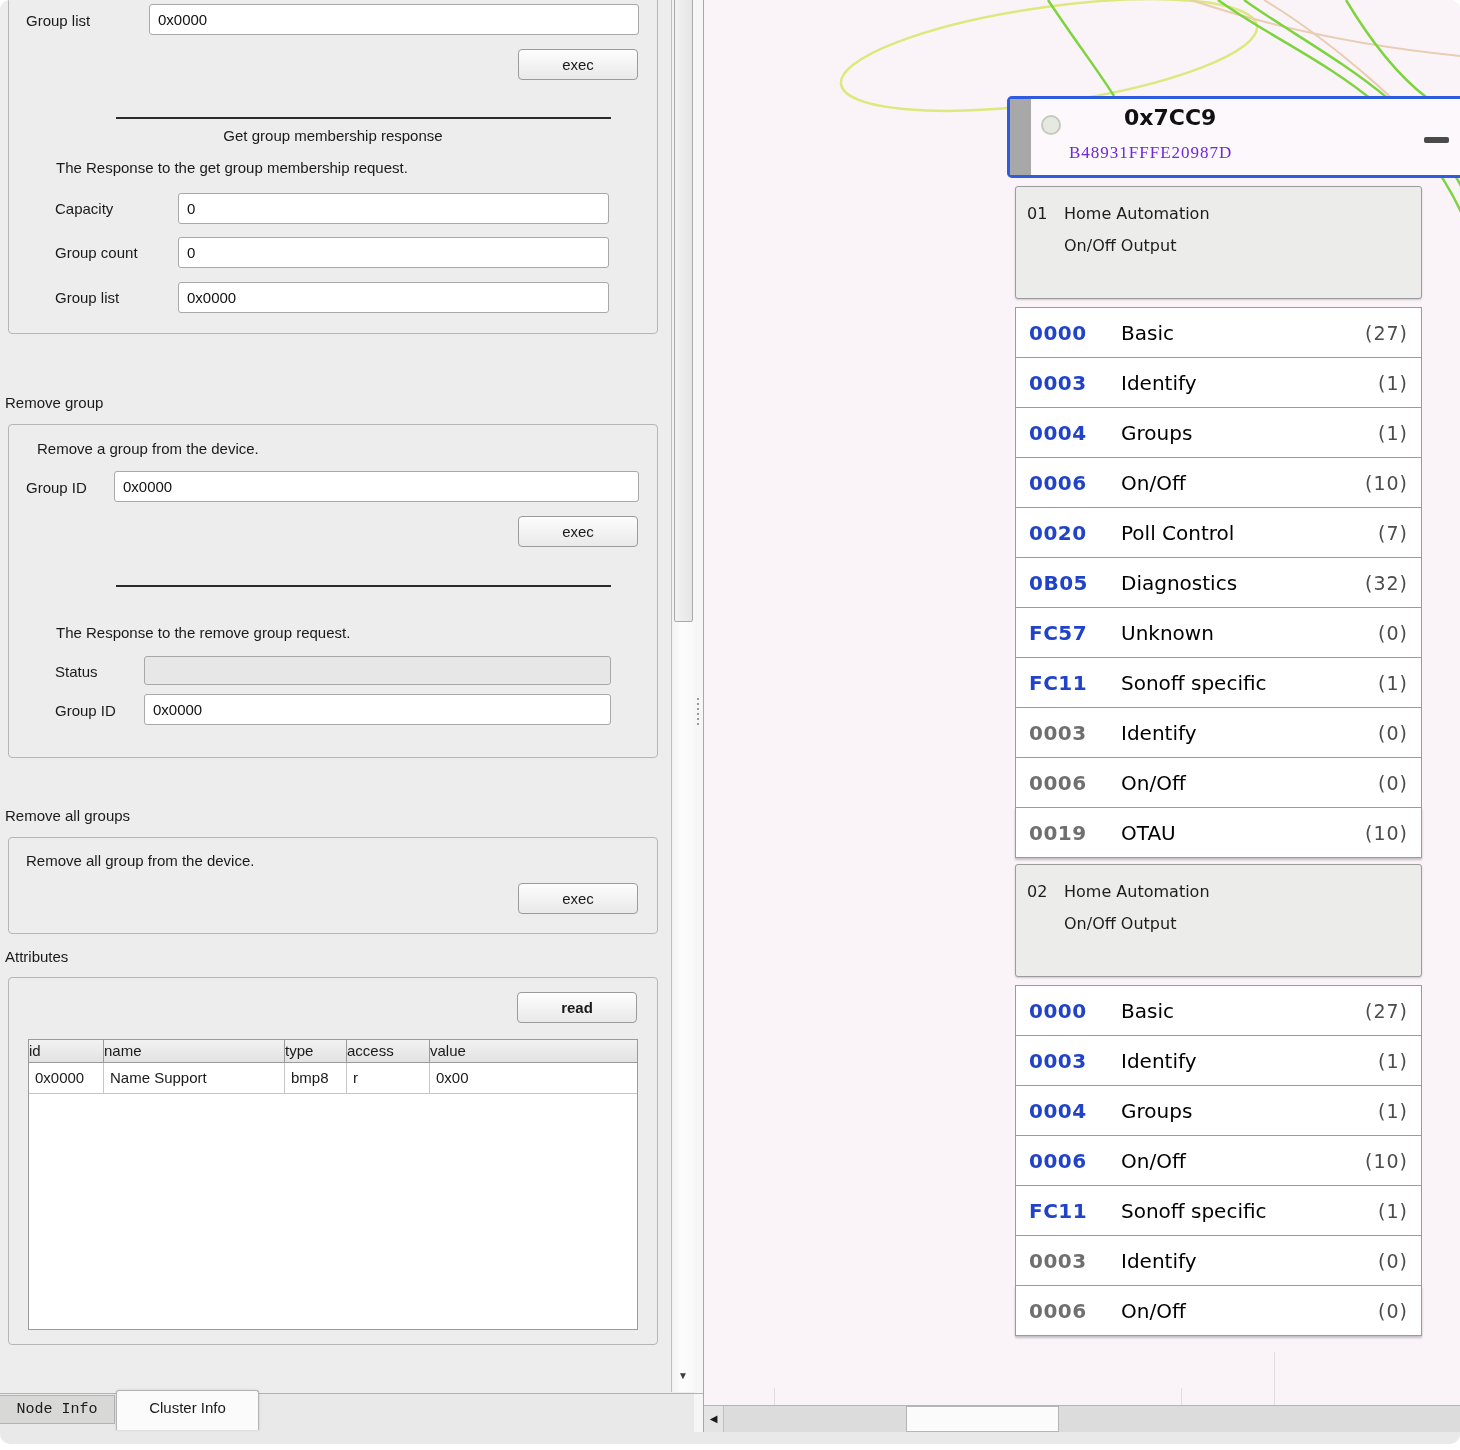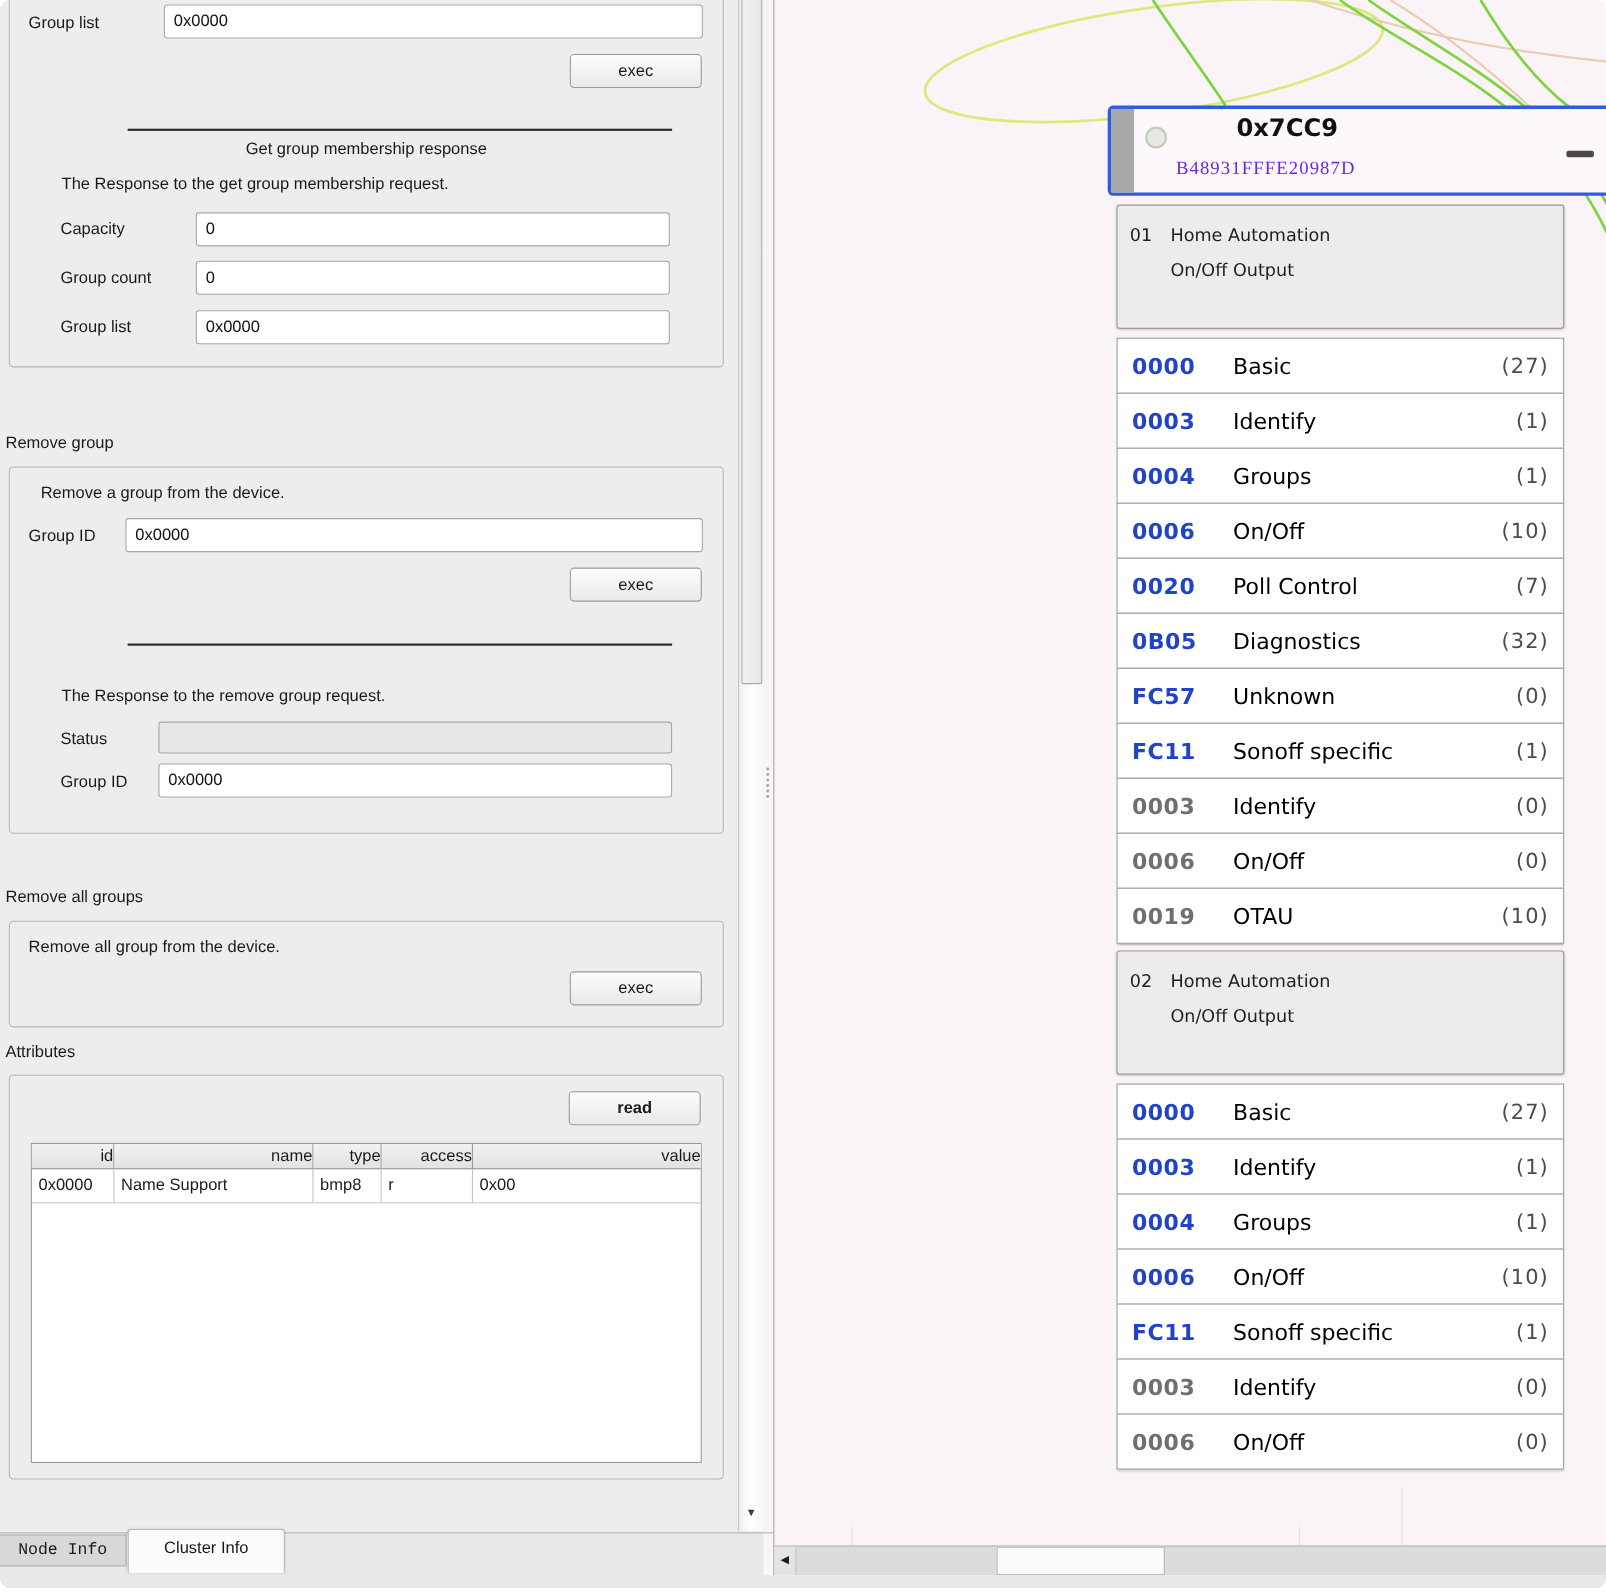--- a/index.html
+++ b/index.html
@@ -19,21 +19,21 @@
   .pbtn{position:absolute;width:120px;height:31px;background:linear-gradient(#fdfdfd,#e9e9e9);
         border:1px solid #9b9b9b;border-radius:4px;font-size:15px;color:#1a1a1a;
         font-family:"Liberation Sans","DejaVu Sans",sans-serif;}
   .sep{position:absolute;left:115px;width:495px;height:2px;background:#2b2b2b;}
 
   
   #attr-table{position:absolute;left:28px;top:1039px;width:610px;height:291px;background:#fff;
               border:1px solid #9a9a9a;box-sizing:border-box;font-size:15px;}
   .th-row{display:flex;height:23px;background:#e7e7e7;}
   .th{border-right:1px solid #9a9a9a;border-bottom:1px solid #9a9a9a;box-sizing:border-box;
-      text-align:right;line-height:22px;background:linear-gradient(#f2f2f2,#e2e2e2);}
+      text-align:left;line-height:22px;background:linear-gradient(#f2f2f2,#e2e2e2);}
   .th:last-child{border-right:none;}
   .td-row{display:flex;height:30px;border-bottom:1px solid #c6c6c6;}
   .td{border-right:1px solid #c6c6c6;box-sizing:border-box;line-height:29px;padding-left:6px;
       white-space:nowrap;overflow:hidden;}
   .td:last-child{border-right:none;}
   .c-id{width:75px;} .c-name{width:181px;} .c-type{width:62px;} .c-access{width:83px;} .c-value{flex:1;}
 
   
   #v-scrollbar{left:671px;top:0;width:23px;height:1392px;background:linear-gradient(to right,#f1f1f1,#fdfdfd 45%,#f8f8f8);
                border-left:1px solid #c2c2c2;box-sizing:border-box;}

